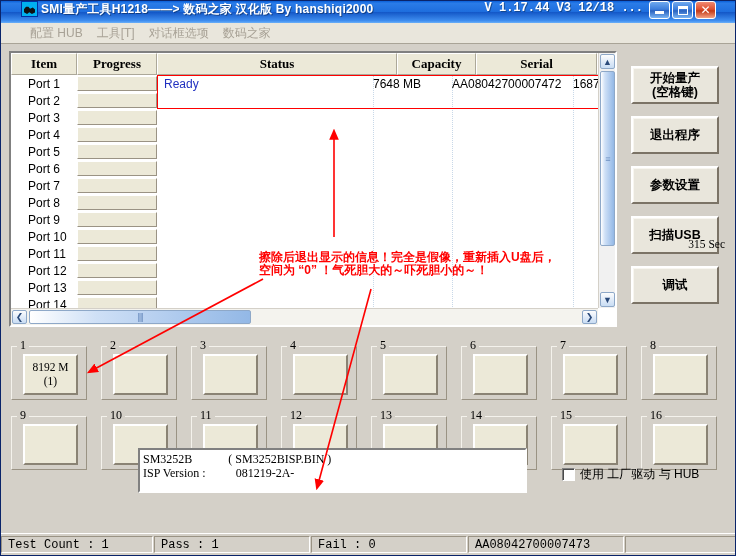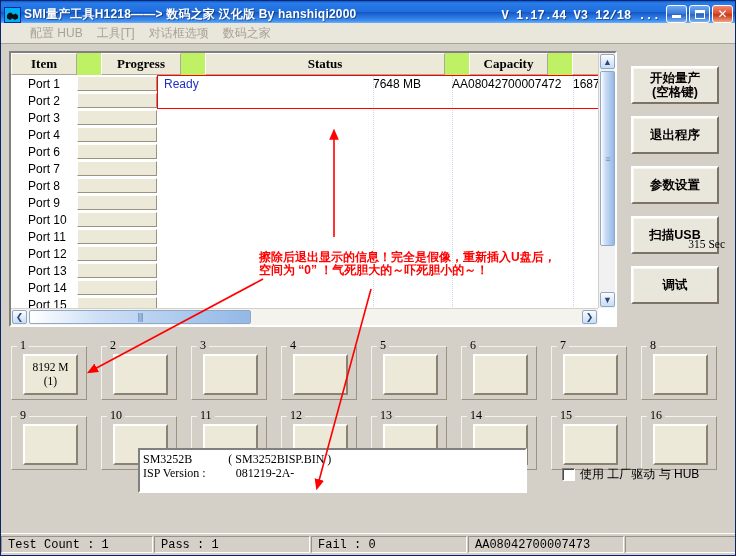--- a/index.html
+++ b/index.html
@@ -16,22 +16,22 @@
     width: 736px; height: 556px;
     background: #d4d0c8;
     border: 1px solid #0a246a;
     overflow: hidden;
   }
 
   
   .titlebar {
     position: absolute; left: 0; top: 0; width: 736px; height: 22px;
     background: linear-gradient(180deg,#0a5fd8 0%,#2a7ce8 10%,#1e6ede 48%,#1458c8 52%,#3f8ef0 90%,#6cb0f8 100%);
-    display: flex; align-items: flex-end;
-    padding: 0 2px;
+    display: flex; align-items: flex-start;
+    padding: 0 19px;
   }
   .tb-icon {
     width: 17px; height: 16px; margin: 0 3px 0 1px;
     background: #00b0f0;
     position: relative; flex: 0 0 auto;
     border: 1px solid #0030a0;
     overflow: hidden;
   }
   .tb-icon::before {
     content: ""; position: absolute; left: 2px; top: 4px;
@@ -99,21 +99,21 @@
   
   .listview {
     position: absolute; left: 8px; top: 7px; width: 608px; height: 276px;
     background: #ffffff;
     border: 2px solid;
     border-color: #808080 #ffffff #ffffff #808080;
     overflow: hidden;
   }
   .lv-head {
     position: absolute; left: 0; top: 0; height: 22px; width: 100%;
-    display: flex; background: #bef264; gap: 24px;
+    display: flex; background: #14b8a6;
   }
   .lv-th {
     background: #ece9d8;
     border-right: 1px solid #aca899;
     border-bottom: 1px solid #aca899;
     border-top: 1px solid #ffffff;
     border-left: 1px solid #ffffff;
     font-weight: bold; font-size: 13px; color: #000;
     display: flex; align-items: center; justify-content: center;
     height: 22px; flex: 0 0 auto; cursor: default;
@@ -332,20 +332,25 @@
           <div class="lv-item">Port 3</div>
           <div class="lv-prog"></div>
           <div class="lv-rest"></div>
         </div>
         <div class="lv-row">
           <div class="lv-item">Port 4</div>
           <div class="lv-prog"></div>
           <div class="lv-rest"></div>
         </div>
         <div class="lv-row">
+          <div class="lv-item">Port 5</div>
+          <div class="lv-prog"></div>
+          <div class="lv-rest"></div>
+        </div>
+        <div class="lv-row">
           <div class="lv-item">Port 6</div>
           <div class="lv-prog"></div>
           <div class="lv-rest"></div>
         </div>
         <div class="lv-row">
           <div class="lv-item">Port 7</div>
           <div class="lv-prog"></div>
           <div class="lv-rest"></div>
         </div>
         <div class="lv-row">

